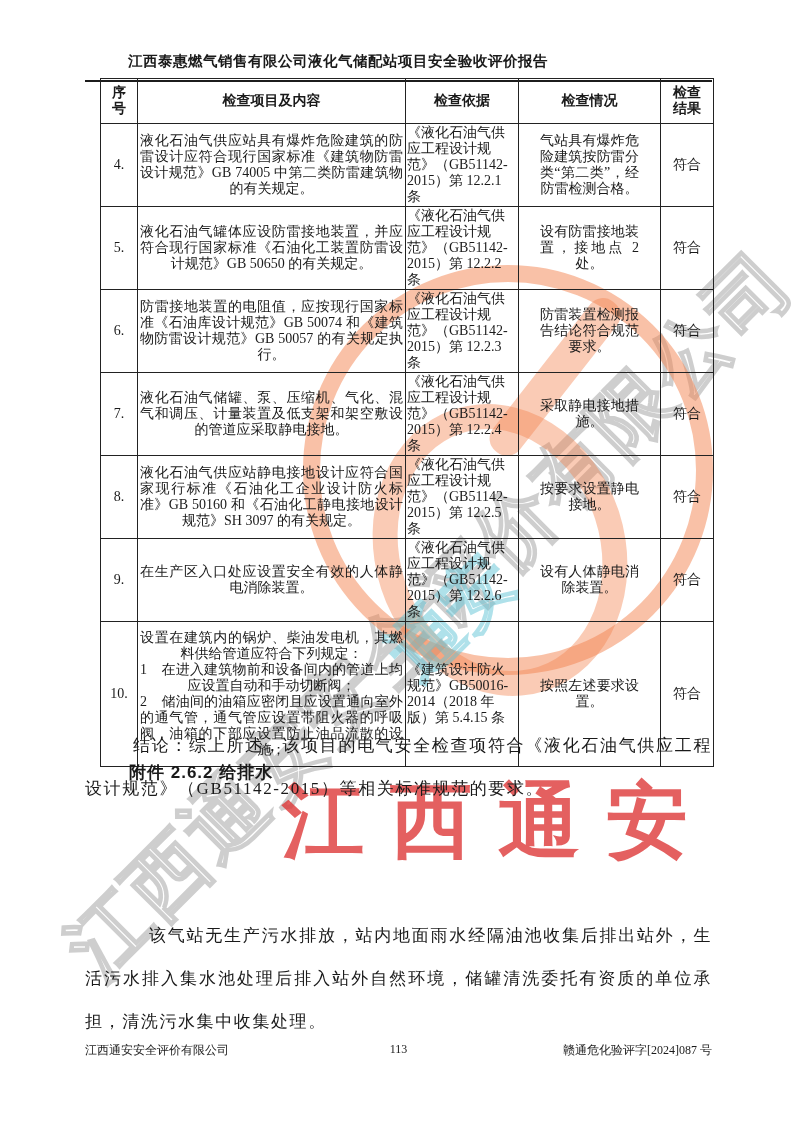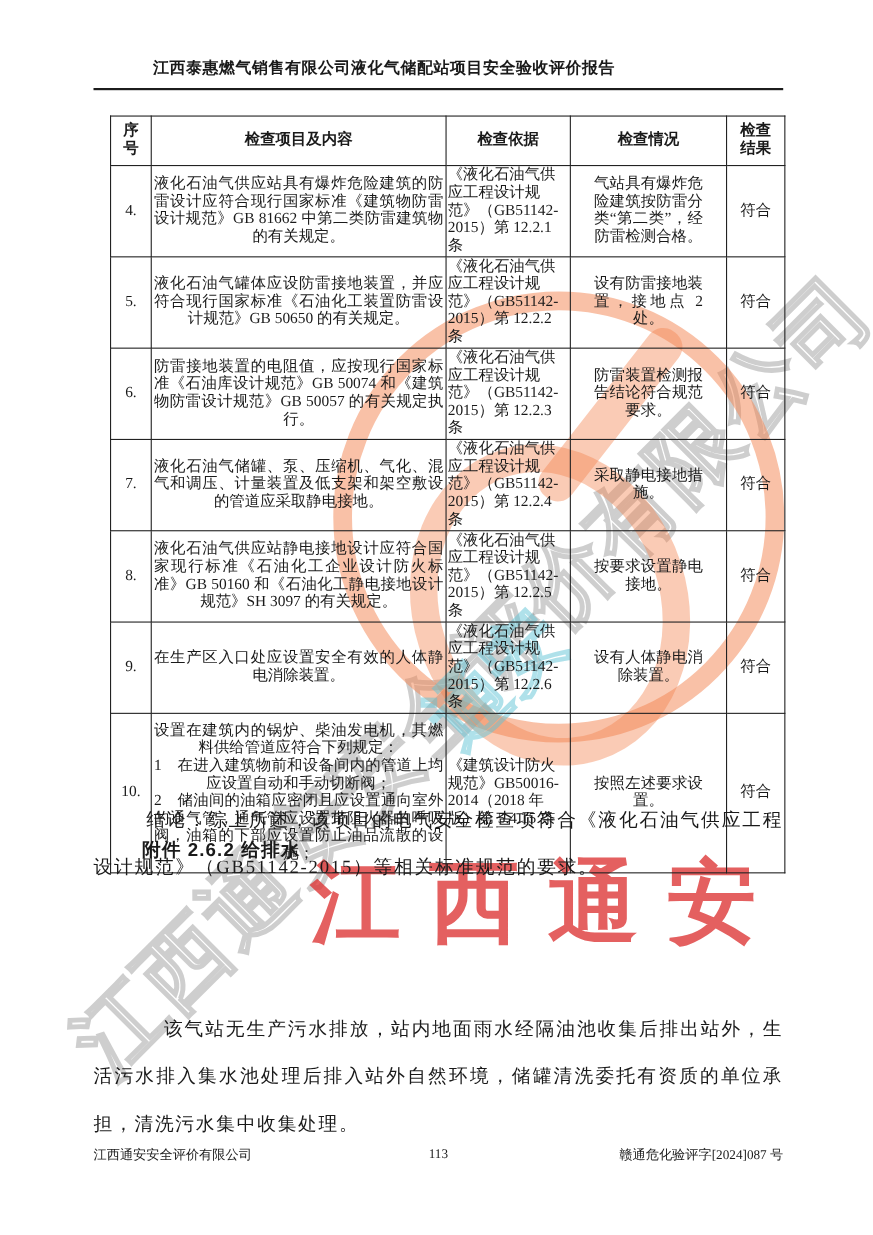--- a/index.html
+++ b/index.html
@@ -45,27 +45,27 @@
     position:absolute;left:282px;top:738px;
     font-size:82px;line-height:1;font-weight:bold;
     font-family:"Liberation Sans","DejaVu Sans",sans-serif;
     letter-spacing:26px;white-space:nowrap;
     color:rgba(221,56,56,.8);
     margin-top:42px;
   }
   
   .content{position:absolute;inset:0;z-index:2;}
   .page-title{
-    position:absolute;left:11px;top:52px;width:676px;
+    position:absolute;left:0;top:52px;width:676px;
     text-align:center;font-size:14.5px;font-weight:bold;letter-spacing:.5px;
   }
   .title-rule{
     position:absolute;left:85px;top:80px;width:627px;height:2px;background:#1c1c1c;
   }
-  .tbl-wrap{position:absolute;left:100px;top:105px;}
+  .tbl-wrap{position:absolute;left:100px;top:78px;}
   table{border-collapse:collapse;table-layout:fixed;width:613px;
         font-size:14px;line-height:16px;}
   td,th{border:1.4px solid #222;vertical-align:middle;padding:1px 3px;
         overflow:hidden;font-weight:normal;}
   th{font-weight:bold;text-align:center;}
   .th-narrow{width:16px;margin:0 auto;}
   .th-result{width:32px;margin:0 auto;}
   td.c-no{text-align:center;}
   td.c-content{padding:1px 2px;}
   td.c-content p{margin:0;text-align:justify;text-align-last:center;}
@@ -126,21 +126,21 @@
         <th>检查项目及内容</th>
         <th>检查依据</th>
         <th>检查情况</th>
         <th>
               <div class="th-result">检查结果</div>
             </th>
       </tr>
       <tr style="height:70px">
         <td class="c-no">4.</td>
         <td class="c-content">
-              <p>液化石油气供应站具有爆炸危险建筑的防雷设计应符合现行国家标准《建筑物防雷设计规范》GB 81662 中第二类防雷建筑物的有关规定。</p>
+              <p>液化石油气供应站具有爆炸危险建筑的防雷设计应符合现行国家标准《建筑物防雷设计规范》GB 74005 中第二类防雷建筑物的有关规定。</p>
             </td>
         <td class="c-basis">《液化石油气供应工程设计规范》（GB51142-2015）第 12.2.1 条</td>
         <td class="c-situation">
               <p>气站具有爆炸危险建筑按防雷分类“第二类”，经防雷检测合格。</p>
             </td>
         <td class="c-result">符合</td>
       </tr>
       <tr style="height:70px">
         <td class="c-no">5.</td>
         <td class="c-content">

